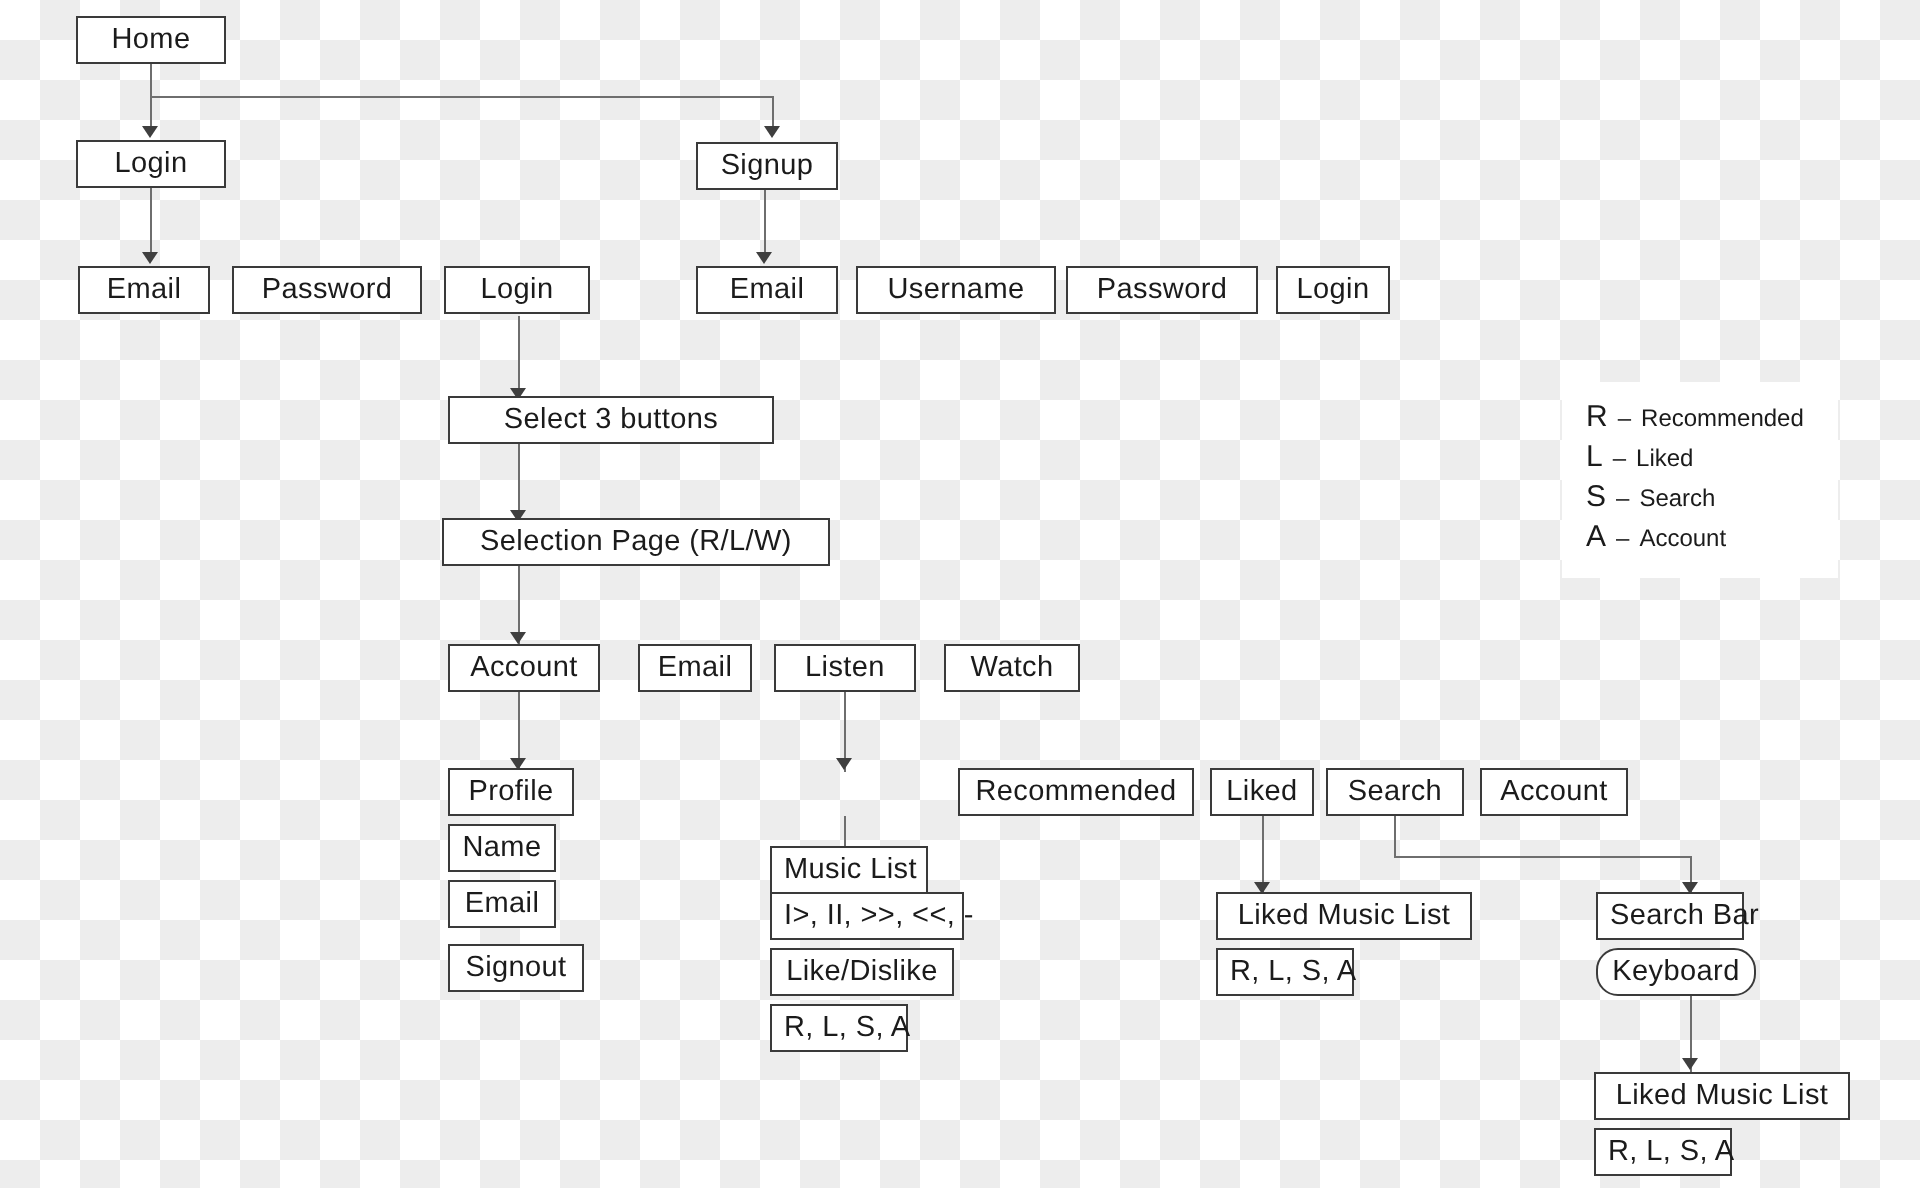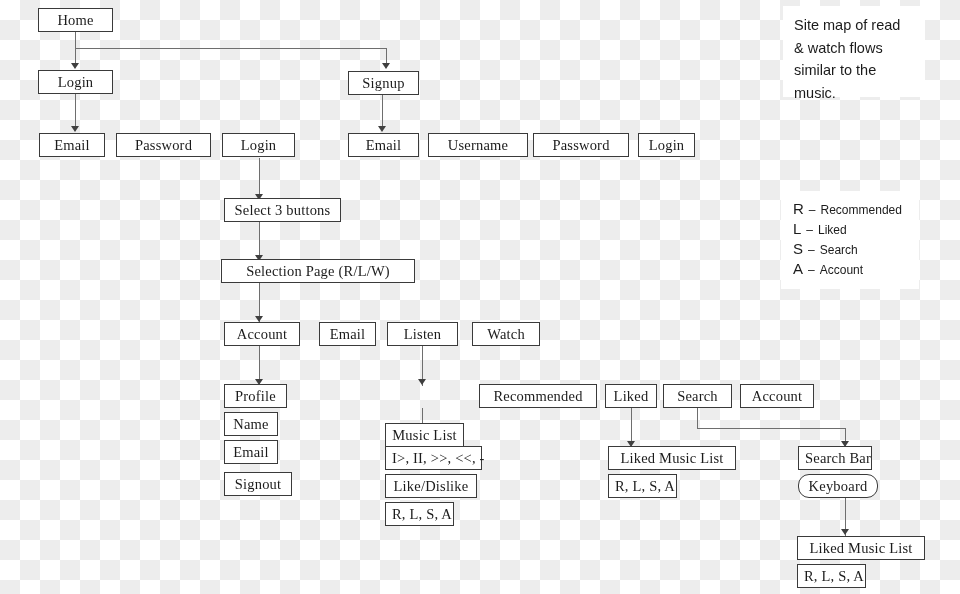--- a/index.html
+++ b/index.html
@@ -31,21 +31,20 @@
     background: #ffffff;
     border: 1px solid #3a3a3a;
     color: #1b1b1b;
     font-size: 14.5px;
     line-height: 22px;
     height: 24px;
     padding: 0 6px;
     white-space: nowrap;
     text-align: center;
     letter-spacing: 0.2px;
-    font-family: Liberation Serif, serif;
   }
   .note {
     position: absolute;
     box-sizing: border-box;
     background: #ffffff;
     border: none;
     color: #1b1b1b;
     font-size: 14.5px;
     line-height: 22.5px;
     padding: 8px 11px 8px 11px;
@@ -154,21 +153,21 @@
 
   <div class="node" style="left:39px; top:133px; width:66px;">Email</div>
   <div class="node" style="left:116px; top:133px; width:95px;">Password</div>
   <div class="node" style="left:222px; top:133px; width:73px;">Login</div>
 
   <div class="node" style="left:348px; top:133px; width:71px;">Email</div>
   <div class="node" style="left:428px; top:133px; width:100px;">Username</div>
   <div class="node" style="left:533px; top:133px; width:96px;">Password</div>
   <div class="node" style="left:638px; top:133px; width:57px;">Login</div>
 
-  <div class="node" style="left:224px; top:198px; width:117px;">Select 3 buttons</div>
+  <div class="node" style="left:224px; top:198px; width:163px;">Select 3 buttons</div>
 
   <div class="node" style="left:221px; top:259px; width:194px;">Selection Page (R/L/W)</div>
 
   <div class="node" style="left:224px; top:322px; width:76px;">Account</div>
   <div class="node" style="left:319px; top:322px; width:57px;">Email</div>
   <div class="node" style="left:387px; top:322px; width:71px;">Listen</div>
   <div class="node" style="left:472px; top:322px; width:68px;text-align:center;">Watch</div>
 
   <div class="node" style="left:224px; top:384px; width:63px;">Profile</div>
   <div class="node" style="left:224px; top:412px; width:54px;">Name</div>
@@ -186,21 +185,20 @@
   <div class="node" style="left:385px; top:502px; width:69px;">R, L, S, A</div>
 
   <div class="node" style="left:608px; top:446px; width:128px;">Liked Music List</div>
   <div class="node" style="left:608px; top:474px; width:69px;">R, L, S, A</div>
 
   <div class="node" style="left:798px; top:446px; width:74px;">Search Bar</div>
   <div class="node" style="left:798px; top:474px; width:80px;border-radius:11px;">Keyboard</div>
   <div class="node" style="left:797px; top:536px; width:128px;">Liked Music List</div>
   <div class="node" style="left:797px; top:564px; width:69px;">R, L, S, A</div>
 
-  <div class="note" style="left:783px; top:6px; width:142px; height:91px;">Site map of read &amp; watch flows similar to the music.</div>
 
   <div class="legend" style="left:781px; top:191px; width:138px; height:98px;">
     <div class="legend-row">
       <span class="legend-key">R</span>
       <span class="legend-dash">–</span>
       <span class="legend-val">Recommended</span>
     </div>
     <div class="legend-row">
       <span class="legend-key">L</span>
       <span class="legend-dash">–</span>

